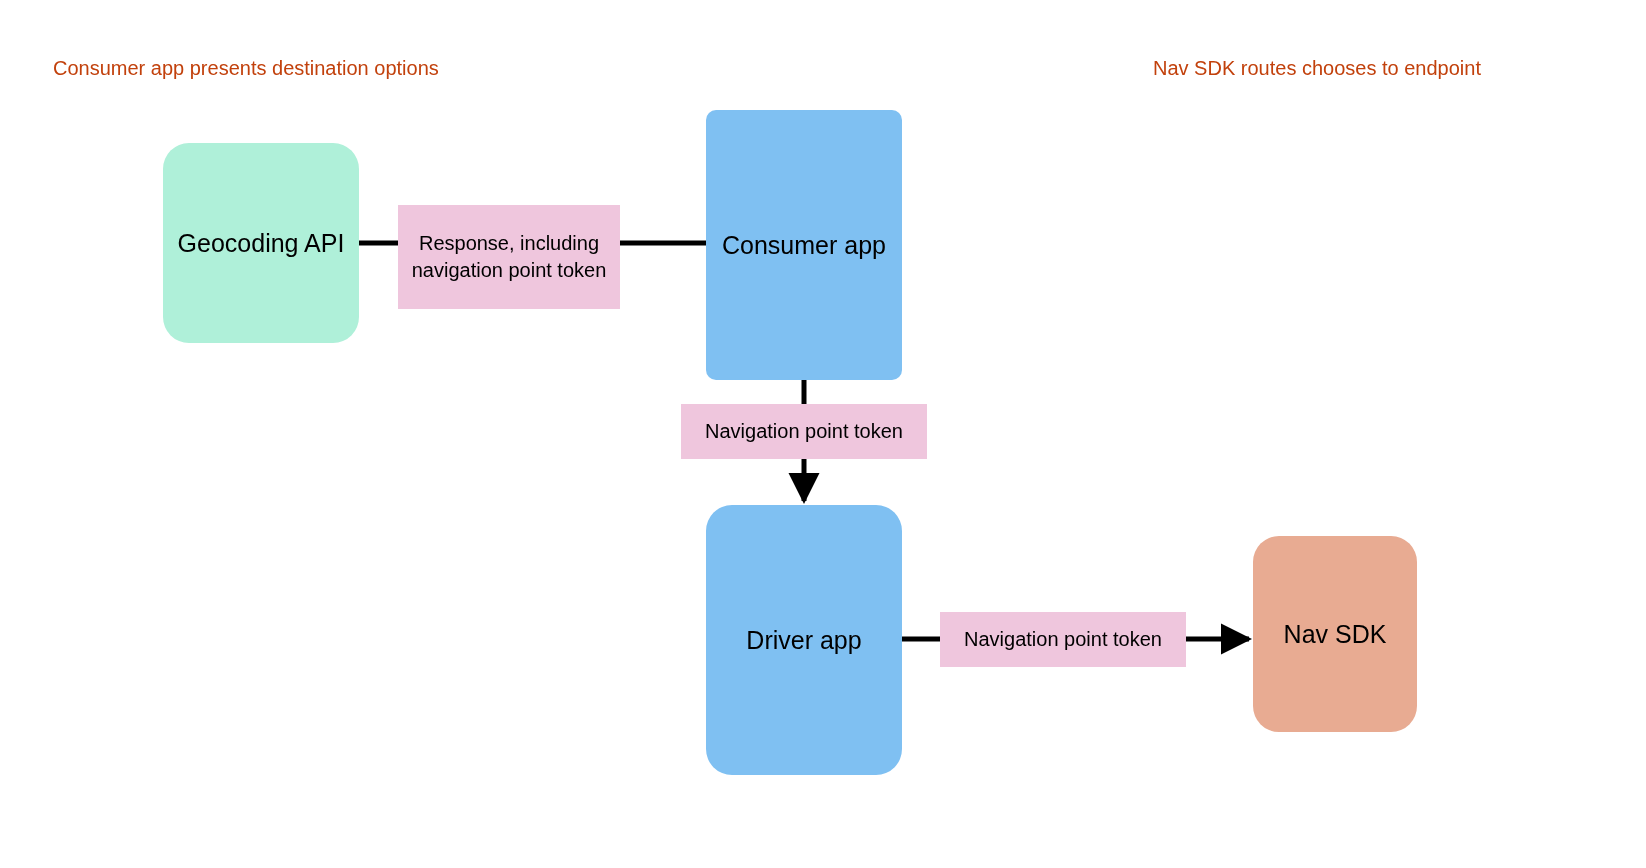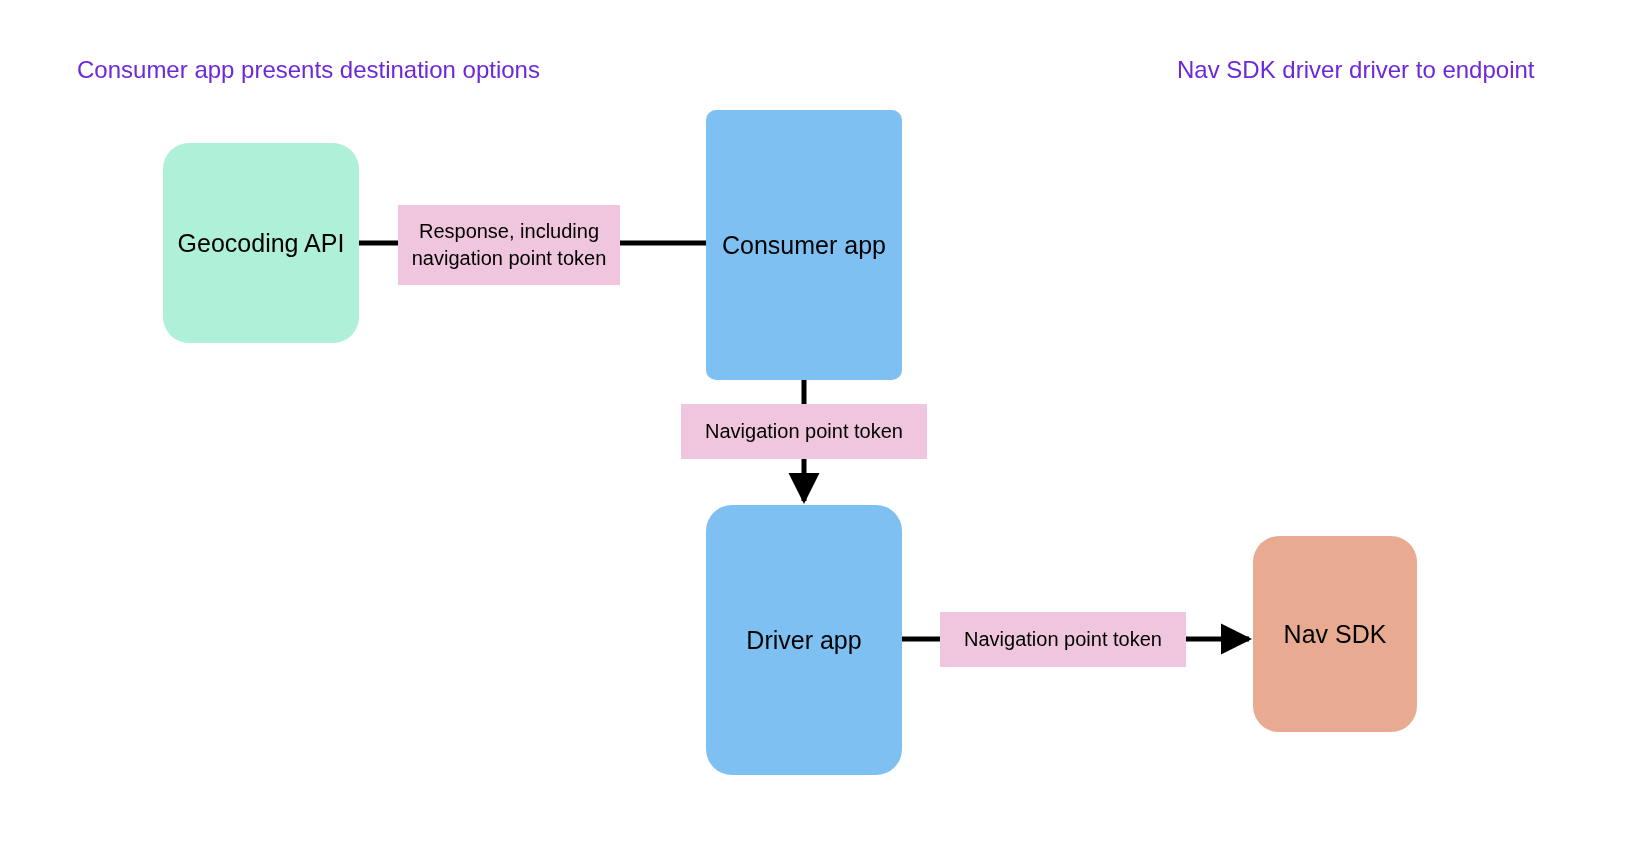--- a/index.html
+++ b/index.html
@@ -15,26 +15,25 @@
     position: relative;
     width: 1646px;
     height: 868px;
     background: #ffffff;
     overflow: hidden;
   }
 
   
   .col-header {
     position: absolute;
-    font-size: 24px;
+    font-size: 20px;
     font-weight: 400;
-    color: #6d28d9;
+    color: #c2410c;
     white-space: nowrap;
     line-height: 1.2;
-    margin-left: 24px;
   }
 
   
   .node {
     position: absolute;
     box-sizing: border-box;
     border-radius: 26px;
     display: flex;
     align-items: center;
     justify-content: center;
@@ -76,21 +75,21 @@
   }
 </style>
 </head>
 <body>
 
 <div id="canvas">
 
   <div class="col-header" style="left:53px; top:56px;">Consumer app presents destination options</div>
 
 
-  <div class="col-header" style="left:1153px; top:56px;">Nav SDK driver driver to endpoint</div>
+  <div class="col-header" style="left:1153px; top:56px;">Nav SDK routes chooses to endpoint</div>
 
   <svg class="svg-layer" viewBox="0 0 1646 868" xmlns="http://www.w3.org/2000/svg">
     <defs>
       <marker id="arrow-head" markerWidth="7" markerHeight="7" refX="5.6" refY="3.5" orient="auto" markerUnits="strokeWidth">
         <path d="M0,0.4 L6.2,3.5 L0,6.6 z" fill="#000000"></path>
       </marker>
     </defs>
 
     <g>
       <line x1="359" y1="243" x2="738" y2="243" stroke="#000000" stroke-width="5" marker-end="url(#arrow-head)"></line>
@@ -114,21 +113,21 @@
   </div>
 
   <div class="node" style="left:706px; top:505px; width:196px; height:270px; background:#7fc0f2;">
     <span class="node-label">Driver app</span>
   </div>
 
   <div class="node" style="left:1253px; top:536px; width:164px; height:196px; background:#e8ab92;">
     <span class="node-label">Nav SDK</span>
   </div>
 
-  <div class="edge-label" style="left:398px; top:205px; width:222px; height:80px; background:#efc6dd;">
+  <div class="edge-label" style="left:398px; top:205px; width:222px; height:104px; background:#efc6dd;">
     <span class="edge-label-text">Response, including navigation point token</span>
   </div>
 
   <div class="edge-label" style="left:681px; top:404px; width:246px; height:55px; background:#efc6dd;">
     <span class="edge-label-text">Navigation point token</span>
   </div>
 
   <div class="edge-label" style="left:940px; top:612px; width:246px; height:55px; background:#efc6dd;">
     <span class="edge-label-text">Navigation point token</span>
   </div>

